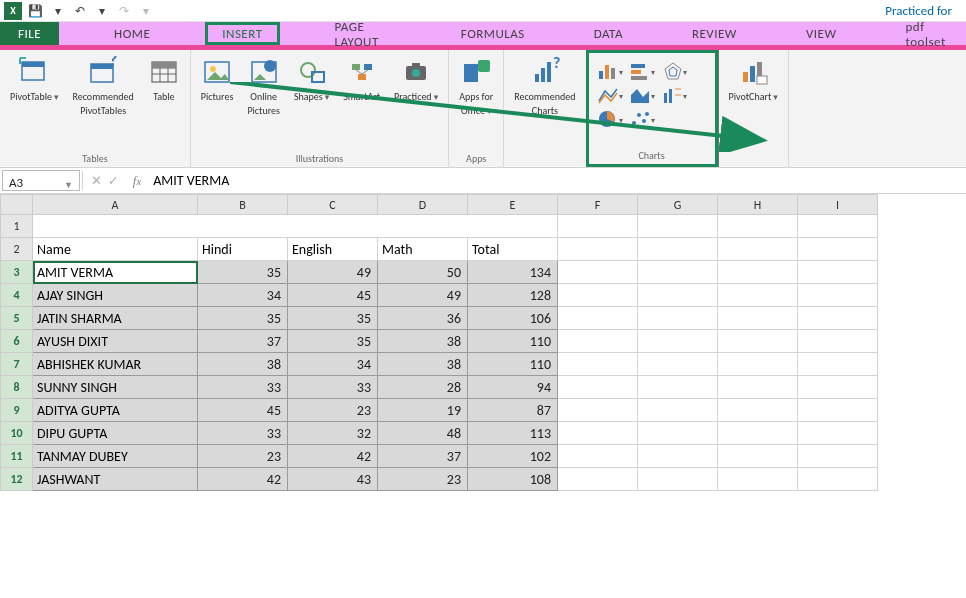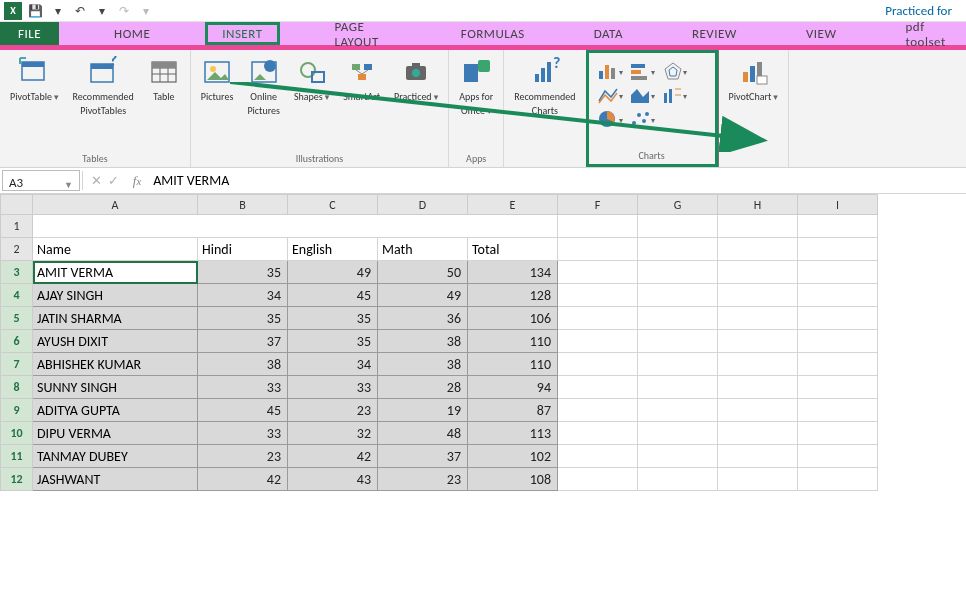--- a/index.html
+++ b/index.html
@@ -441,21 +441,21 @@
           <td class="cell seldata">23</td>
           <td class="cell seldata">19</td>
           <td class="cell seldata">87</td>
           <td class="cell"></td>
           <td class="cell"></td>
           <td class="cell"></td>
           <td class="cell"></td>
         </tr>
         <tr>
           <th class="rowh sel">10</th>
-          <td class="cell selname">DIPU VERMA</td>
+          <td class="cell selname">DIPU GUPTA</td>
           <td class="cell seldata">33</td>
           <td class="cell seldata">32</td>
           <td class="cell seldata">48</td>
           <td class="cell seldata">113</td>
           <td class="cell"></td>
           <td class="cell"></td>
           <td class="cell"></td>
           <td class="cell"></td>
         </tr>
         <tr>

